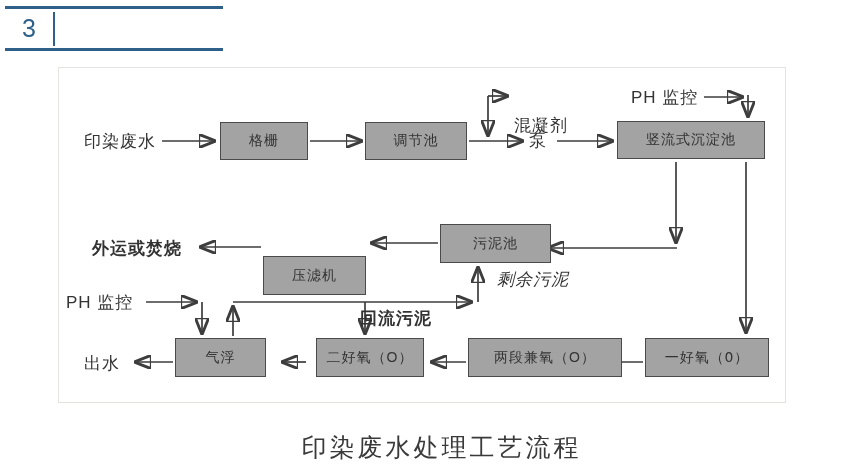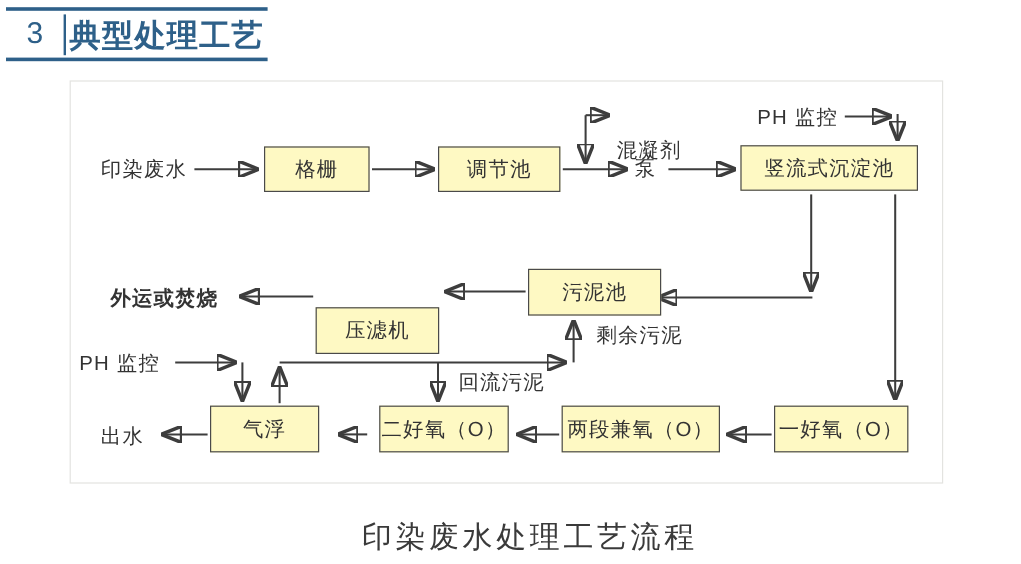--- a/index.html
+++ b/index.html
@@ -25,58 +25,57 @@
   .frame{
     position:absolute;left:58px;top:67px;width:726px;height:334px;
     border:1px solid #e3e3e0;background:#fff;
   }
   
   svg.wires{position:absolute;left:0;top:0;width:851px;height:470px;pointer-events:none;}
   svg.wires path{stroke:#3d3d3d;stroke-width:1.7;fill:none;}
   
   .box{
     position:absolute;display:flex;align-items:center;justify-content:center;
-    background:#fef9c3;border:1.5px solid #4a4a4a;font-size:17px;color:#333;
+    background:#a3a3a3;border:1.5px solid #4a4a4a;font-size:14px;color:#333;
     box-sizing:border-box;letter-spacing:1px;white-space:nowrap;
   }
   .b-grid {left:220px;top:122px;width:88px; height:38px;}
   .b-eq   {left:365px;top:122px;width:102px;height:38px;}
   .b-sed  {left:617px;top:121px;width:148px;height:38px;}
   .b-press{left:263px;top:224px;width:103px;height:39px;margin-top:32px;}
   .b-sldg {left:440px;top:224px;width:111px;height:39px;}
   .b-flot {left:175px;top:338px;width:91px;height:39px;}
   .b-aer2 {left:316px;top:338px;width:108px;height:39px;}
-  .b-fac  {left:468px;top:338px;width:132px;height:39px;}
-  .b-aer1 {left:645px;top:338px;width:112px;height:39px;}
+  .b-fac  {left:468px;top:338px;width:154px;height:39px;}
+  .b-aer1 {left:645px;top:338px;width:124px;height:39px;font-family:Liberation Mono, monospace;}
   
   .lbl{position:absolute;font-size:17px;color:#333;letter-spacing:1px;white-space:nowrap;line-height:1;}
   .l-influent {left:84px; top:133px;}
   .l-coag     {left:514px;top:87px;margin-top:30px;}
   .l-pump     {left:529px;top:132px;}
   .l-phtop    {left:631px;top:89px;}
   .l-disposal {left:92px; top:240px;font-weight:bold;}
-  .l-excess   {left:497px;top:271px;}
+  .l-excess   {left:497px;top:271px;font-style:italic;}
   .l-phbot    {left:66px; top:294px;}
-  .l-return   {left:382px;top:310px;}
+  .l-return   {left:360px;top:310px;font-weight:bold;}
   .l-effluent {left:84px; top:355px;}
   
   .caption{
     position:absolute;left:16px;top:431px;width:851px;text-align:center;
     font-size:25px;color:#3a3a3a;letter-spacing:3px;
   }
 </style>
 </head>
 <body>
 
 <div class="hdr">
   <div class="hdr-rule"></div>
   <div class="hdr-row">
     <span class="hdr-num">3</span>
     <span class="hdr-div"></span>
-    <span class="hdr-title">典型处理工艺</span>
   </div>
   <div class="hdr-rule"></div>
 </div>
 
 <div class="frame"></div>
 
 <svg class="wires" viewBox="0 0 851 470">
   <defs>
     <marker id="arw" viewBox="0 0 10 8" refX="9" refY="4" markerWidth="10" markerHeight="8" orient="auto">
       <path d="M0,0 L10,4 L0,8 Z" fill="#333" stroke="none"></path>

